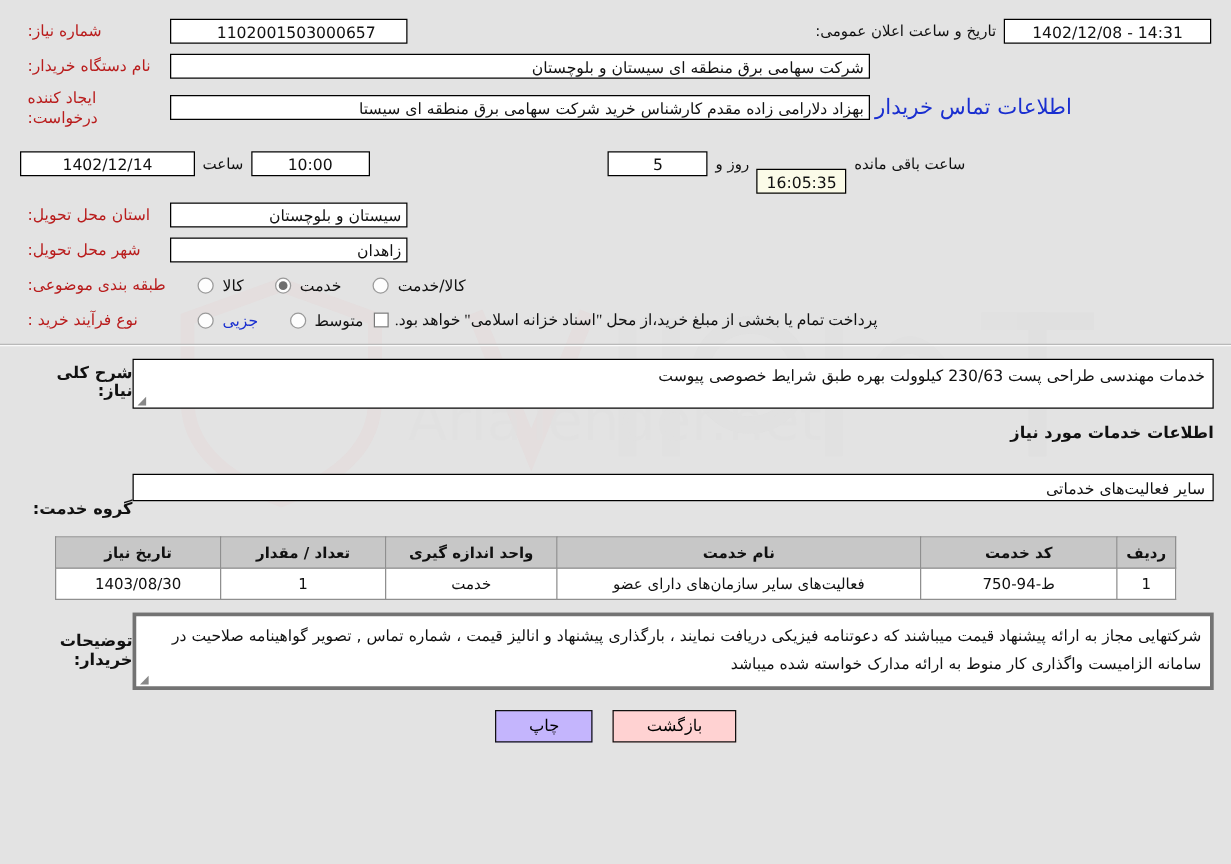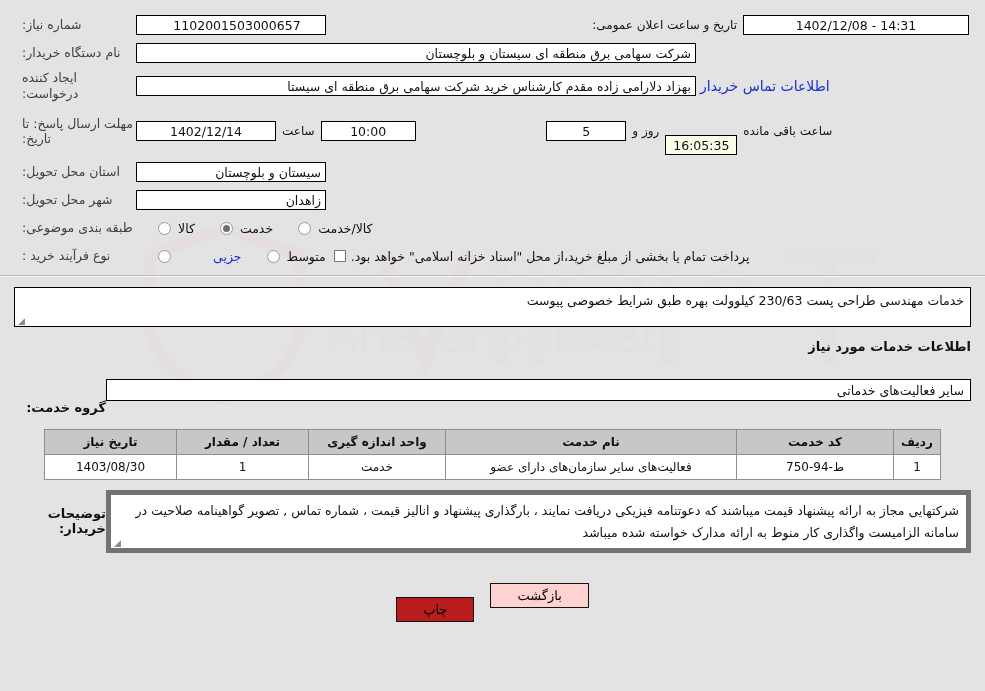--- a/index.html
+++ b/index.html
@@ -21,41 +21,41 @@
     border:1px solid #3a2d1b;display:flex;align-items:center;
     justify-content:flex-start;padding:0 16px;box-sizing:border-box;
   }
   .titlebar span{color:#fff;font-size:14px;letter-spacing:.2px;}
 
   
   .form-area{margin:14px 10px 0 10px;padding:0 6px;}
   .row{display:flex;align-items:center;margin-bottom:6px;min-height:22px;}
   .lbl{
     width:120px;flex:0 0 120px;text-align:left;padding-left:6px;
-    font-size:12.5px;color:#404040;box-sizing:border-box;
+    font-size:12.5px;color:#b91c1c;box-sizing:border-box;
     line-height:1.25;
   }
   .lbl.two-line{line-height:1.2;}
   .fld{
     background:#fff;border:1px solid #000;height:20px;line-height:20px;
     font-size:12.5px;padding:0 4px;box-sizing:border-box;color:#111;
     white-space:nowrap;overflow:hidden;text-align:center;
   }
   .fld.rt{text-align:right;}
   .fld.yellow{background:#fbfbe8;}
   .w-need{width:190px;padding-left:16px;}
   .w-long{width:560px;}
   .w-date{width:140px;}
   .w-time{width:95px;}
   .w-days{width:80px;}
   .w-clock{width:72px;margin-top:28px;}
   .w-prov{width:190px;}
-  .w-ann{width:226px;}
+  .w-ann{width:166px;}
   .mini{font-size:12px;padding:0 6px;white-space:nowrap;}
-  .link{color:#1a2fd0;font-size:14px;padding:0 4px;white-space:nowrap;cursor:pointer;}
+  .link{color:#1a2fd0;font-size:17px;padding:0 4px;white-space:nowrap;cursor:pointer;}
   .spacer{flex:1;}
 
   
   .radio{
     width:13px;height:13px;border:1px solid #9a9a9a;border-radius:50%;
     background:#fdfdfd;display:inline-block;box-sizing:border-box;
     margin:0 4px;position:relative;flex:0 0 auto;
   }
   .radio.on::after{
     content:"";position:absolute;left:2px;top:2px;width:7px;height:7px;
@@ -108,34 +108,34 @@
   }
   table.items td{
     border:1px solid #8f8f8f;font-size:12px;padding:5px 4px;text-align:center;
     background:#fff;color:#111;
   }
 
   
   .notes-row{display:flex;align-items:stretch;margin:10px 14px 0 14px;}
   .notes-lbl{font-weight:bold;font-size:13px;width:92px;flex:0 0 92px;text-align:right;padding-top:16px;}
   .notes-box{
-    flex:1;background:#fff;border:5px solid #737373;min-height:62px;
+    flex:1;background:#fff;border:3px solid #737373;min-height:62px;
     font-size:12.5px;padding:5px 7px;box-sizing:border-box;position:relative;
     text-align:right;line-height:1.7;
   }
   .notes-box .grip{position:absolute;left:2px;bottom:1px;width:8px;height:8px;color:#888;font-size:9px;line-height:8px;}
 
   
   .footer{display:flex;justify-content:center;align-items:center;gap:16px;margin-top:16px;}
   .btn{
     border:1px solid #111;font-size:13px;padding:4px 26px;cursor:pointer;
     box-sizing:border-box;line-height:1.2;
   }
   .btn.back{background:#ffd2d2;}
-  .btn.print{background:#b91c1c;margin-top:28px;}
+  .btn.print{background:#c4b5fd;}
 </style>
 </head>
 <body>
 
 <svg class="watermark" viewBox="0 0 985 691" xmlns="http://www.w3.org/2000/svg">
   <g opacity="0.42">
     <path d="M150 255 L225 228 L300 255 L300 320 Q300 372 225 400 Q150 372 150 320 Z" fill="none" stroke="#e9b9b9" stroke-width="11"></path>
     <path d="M380 250 L425 360 L470 250" fill="none" stroke="#e9b9b9" stroke-width="13"></path>
     <rect x="495" y="255" width="14" height="110" fill="#cfcfcf"></rect>
     <rect x="530" y="255" width="14" height="110" fill="#cfcfcf"></rect>
@@ -178,21 +178,20 @@
     <div class="row">
       <div class="spacer" style="order:1;"></div>
       <div class="mini" style="order:2;">ساعت باقی مانده</div>
       <div class="fld yellow w-clock" style="order:3;">16:05:35</div>
       <div class="mini" style="order:4;">روز و</div>
       <div class="fld w-days" style="order:5;">5</div>
       <div class="spacer" style="order:6;"></div>
       <div class="fld w-time" style="order:7;">10:00</div>
       <div class="mini" style="order:8;">ساعت</div>
       <div class="fld w-date" style="order:9;">1402/12/14</div>
-      <div class="lbl two-line" style="order:10;">مهلت ارسال پاسخ: تا تاریخ:</div>
     </div>
 
     <div class="row">
       <div class="spacer"></div>
       <div class="lbl" style="order:9;">استان محل تحویل:</div>
       <div class="fld rt w-prov" style="order:8;">سیستان و بلوچستان</div>
     </div>
 
     <div class="row">
       <div class="spacer"></div>
@@ -212,43 +211,44 @@
       </div>
       <div class="opt" style="order:4;">
         <span class="t">کالا</span>
         <span class="radio"></span>
       </div>
       <div class="lbl" style="order:9;">طبقه بندی موضوعی:</div>
     </div>
 
     <div class="row">
       <div class="spacer" style="order:1;"></div>
-      <div class="note-txt" style="order:2;">پرداخت تمام یا بخشی از مبلغ خرید،از محل "اسناد خزانه اسلامی" خواهد بود.</div>
+      <div class="note-txt" style="order:2;font-family:Liberation Serif, serif;">پرداخت تمام یا بخشی از مبلغ خرید،از محل "اسناد خزانه اسلامی" خواهد بود.</div>
       <span class="chk" style="order:3;"></span>
       <div class="opt" style="order:4;">
         <span class="t">متوسط</span>
         <span class="radio"></span>
       </div>
-      <div class="opt" style="order:5;gap:35px;">
+      <div class="opt" style="order:5;">
         <span class="t link">جزیی</span>
         <span class="radio"></span>
       </div>
       <div class="lbl" style="order:9;">نوع فرآیند خرید :</div>
     </div>
 
   </div>
 
   <hr class="hr">
 
   <div class="sec">
     <div class="desc-row">
       <div class="textarea">
         <span>خدمات مهندسی طراحی پست 230/63 کیلوولت بهره طبق شرایط خصوصی پیوست</span>
         <span class="grip">◢</span>
       </div>
+      <div class="desc-lbl">شرح کلی نیاز:</div>
     </div>
   </div>
 
   <div class="sec-title">اطلاعات خدمات مورد نیاز</div>
 
   <div class="group-row">
     <div class="group-fld">سایر فعالیت‌های خدماتی</div>
     <div class="group-lbl">گروه خدمت:</div>
   </div>
 

